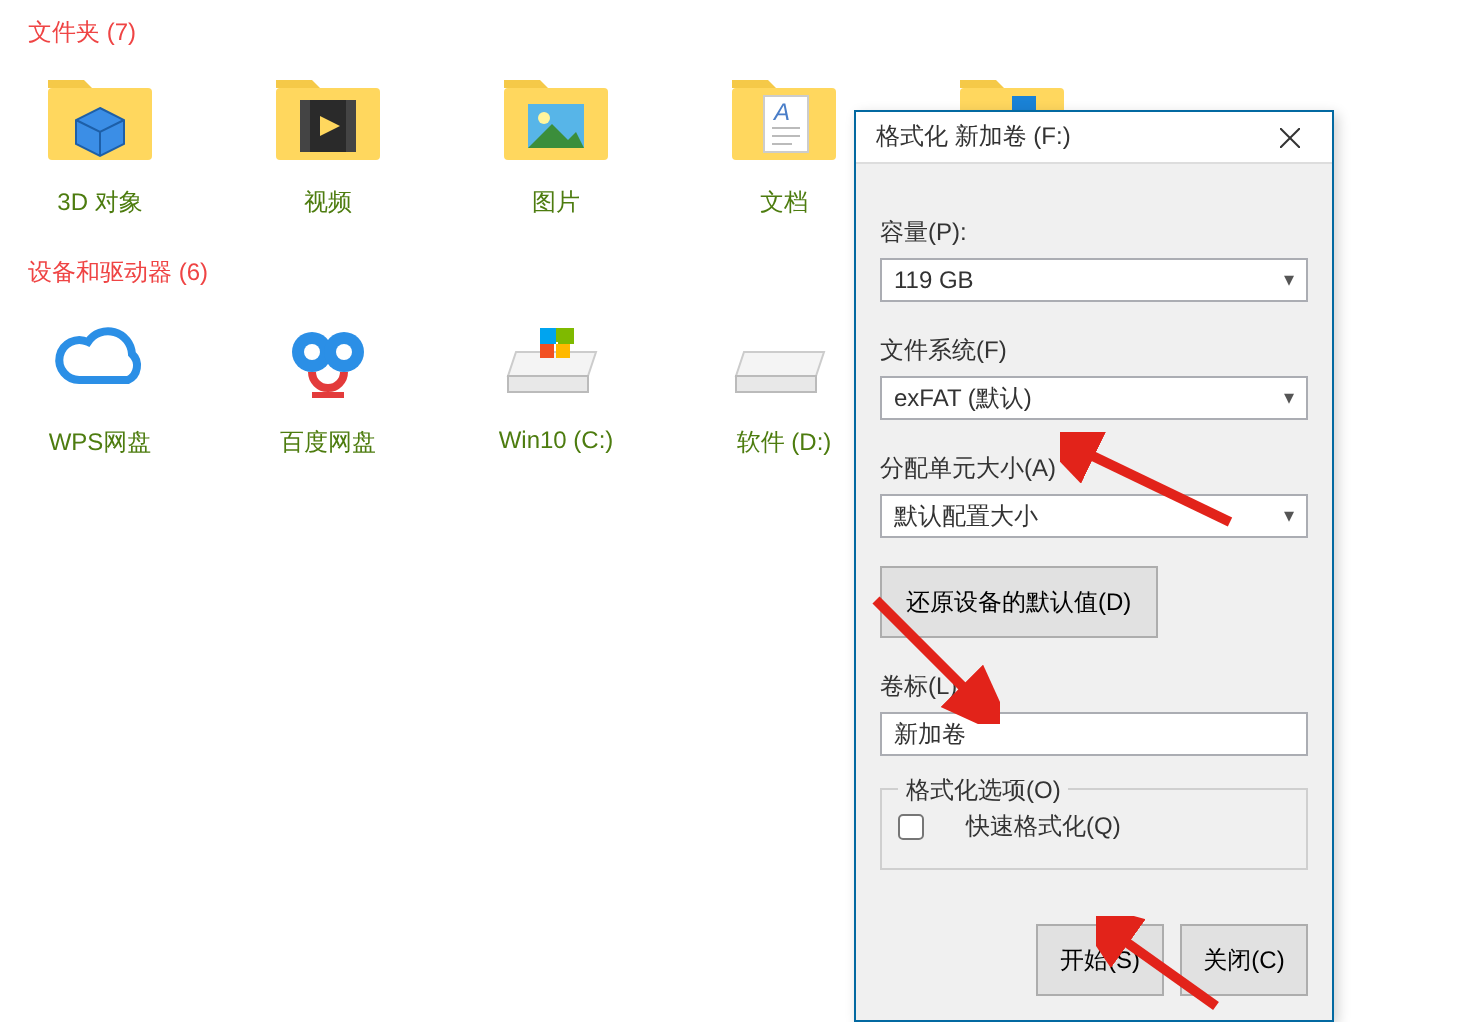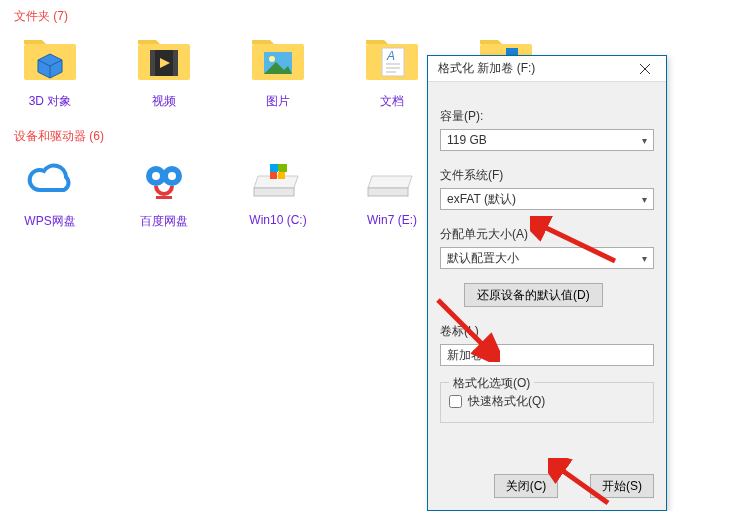--- a/index.html
+++ b/index.html
@@ -3,42 +3,42 @@
 <meta charset="utf-8">
 <style>
   * { box-sizing: border-box; margin: 0; padding: 0; font-family: "Microsoft YaHei", "Segoe UI", sans-serif; }
   body { width: 739px; height: 511px; background: #fff; position: relative; overflow: hidden; font-size: 12px; color: #333; }
 
   .explorer { padding: 8px 14px; }
   .section-label { color: #ef4444; font-size: 12px; margin-bottom: 6px; }
   .icon-row { display: flex; gap: 50px; padding-left: 4px; margin-bottom: 18px; }
   .item { display: flex; flex-direction: column; align-items: center; width: 64px; }
   .item .icon-wrap { width: 56px; height: 56px; display: flex; align-items: center; justify-content: center; }
-  .item .label { margin-top: 6px; font-size: 12px; color: #6d28d9; text-align: center; white-space: nowrap; }
+  .item .label { margin-top: 6px; font-size: 12px; color: #4d7c0f; text-align: center; white-space: nowrap; }
 
   .folder-base { fill: #ffd75e; }
   .folder-tab { fill: #f5c948; }
 
   .drive-body { fill: #e8e8e8; stroke:#bbb; }
   .drive-top { fill:#f4f4f4; stroke:#ccc; }
 
   
   .dialog { position: absolute; left: 427px; top: 55px; width: 240px; height: 456px; background: #f0f0f0; border: 1px solid #0369a1; box-shadow: 2px 2px 6px rgba(0,0,0,0.18); }
   .titlebar { height: 26px; display:flex; align-items:center; justify-content:space-between; padding: 0 6px 0 10px; background:#fff; border-bottom:1px solid #ddd; font-size:12px; }
   .titlebar .close { width: 30px; height: 20px; display:flex; align-items:center; justify-content:center; cursor:pointer; }
   .dlg-body { padding: 10px 12px; font-size:12px; color:#333; }
   .field-label { margin-top: 16px; margin-bottom: 4px; font-size:12px; }
   .combo, .textbox { width: 100%; height: 22px; border: 1px solid #abadb3; background: #fff; padding: 0 6px; font-size:12px; display:flex; align-items:center; justify-content:space-between; position:relative; }
   .combo .caret { color:#555; font-size:10px; }
-  .btn { height: 24px; border: 1px solid #adadad; background: #e1e1e1; font-size:12px; padding: 0 10px; display:inline-flex; align-items:center; justify-content:center; cursor:pointer;margin-left:24px; }
+  .btn { height: 36px; border: 1px solid #adadad; background: #e1e1e1; font-size:12px; padding: 0 10px; display:inline-flex; align-items:center; justify-content:center; cursor:pointer; }
   .btn-row-right { display:flex; justify-content:flex-end; gap:8px; position:absolute; bottom:12px; right:12px; }
   .restore-btn { margin-top:14px; padding: 0 12px;}
   .group-box { border:1px solid #cfcfcf; margin-top:6px; padding:10px 8px 12px 8px; position:relative; }
   .group-title { position:absolute; top:-8px; left:8px; background:#f0f0f0; padding:0 4px; font-size:12px; }
-  .checkbox-row { display:flex; align-items:center; gap:6px; font-size:12px; }
+  .checkbox-row { display:flex; align-items:center; gap:21px; font-size:12px; }
   .checkbox-row input { width:13px; height:13px; }
 
   
   .arrow { position:absolute; pointer-events:none; }
 
 </style>
 </head>
 <body>
 
 <div class="explorer">
@@ -150,20 +150,29 @@
           <rect x="20" y="19" width="8" height="8" fill="#ffb900" opacity="0.0"></rect>
           <rect x="20" y="10" width="7" height="7" fill="#00a4ef"></rect>
           <rect x="28" y="10" width="7" height="7" fill="#7fba00"></rect>
           <rect x="20" y="18" width="7" height="7" fill="#f25022"></rect>
           <rect x="28" y="18" width="7" height="7" fill="#ffb900"></rect>
         </svg>
       </div>
       <div class="label">Win10 (C:)</div>
     </div>
 
+    <div class="item">
+      <div class="icon-wrap">
+        <svg width="56" height="50" viewBox="0 0 56 50">
+          <polygon class="drive-top" points="8,22 48,22 44,34 4,34"></polygon>
+          <rect class="drive-body" x="4" y="34" width="40" height="8"></rect>
+        </svg>
+      </div>
+      <div class="label">软件 (D:)</div>
+    </div>
 
     <div class="item">
       <div class="icon-wrap">
         <svg width="56" height="50" viewBox="0 0 56 50">
           <polygon class="drive-top" points="8,22 48,22 44,34 4,34"></polygon>
           <rect class="drive-body" x="4" y="34" width="40" height="8"></rect>
         </svg>
       </div>
       <div class="label">Win7 (E:)</div>
     </div>
@@ -210,22 +219,22 @@
 
     <div class="group-box" style="margin-top:16px">
       <span class="group-title">格式化选项(O)</span>
       <label class="checkbox-row">
         <input type="checkbox" style="">
         <span>快速格式化(Q)</span>
       </label>
     </div>
 
     <div class="btn-row-right">
+      <button class="btn" style="min-width:64px">开始(S)</button>
       <button class="btn" style="min-width:64px">关闭(C)</button>
-      <button class="btn" style="min-width:64px">开始(S)</button>
     </div>
   </div>
 </div>
 
 <svg class="arrow" style="left:530px; top:216px" width="90" height="50">
   <defs>
       <marker id="ah1" markerWidth="10" markerHeight="10" refX="2" refY="3" orient="auto">
         <path d="M0,0 L0,6 L8,3 Z" fill="#e2231a"></path>
       </marker>
     </defs>

